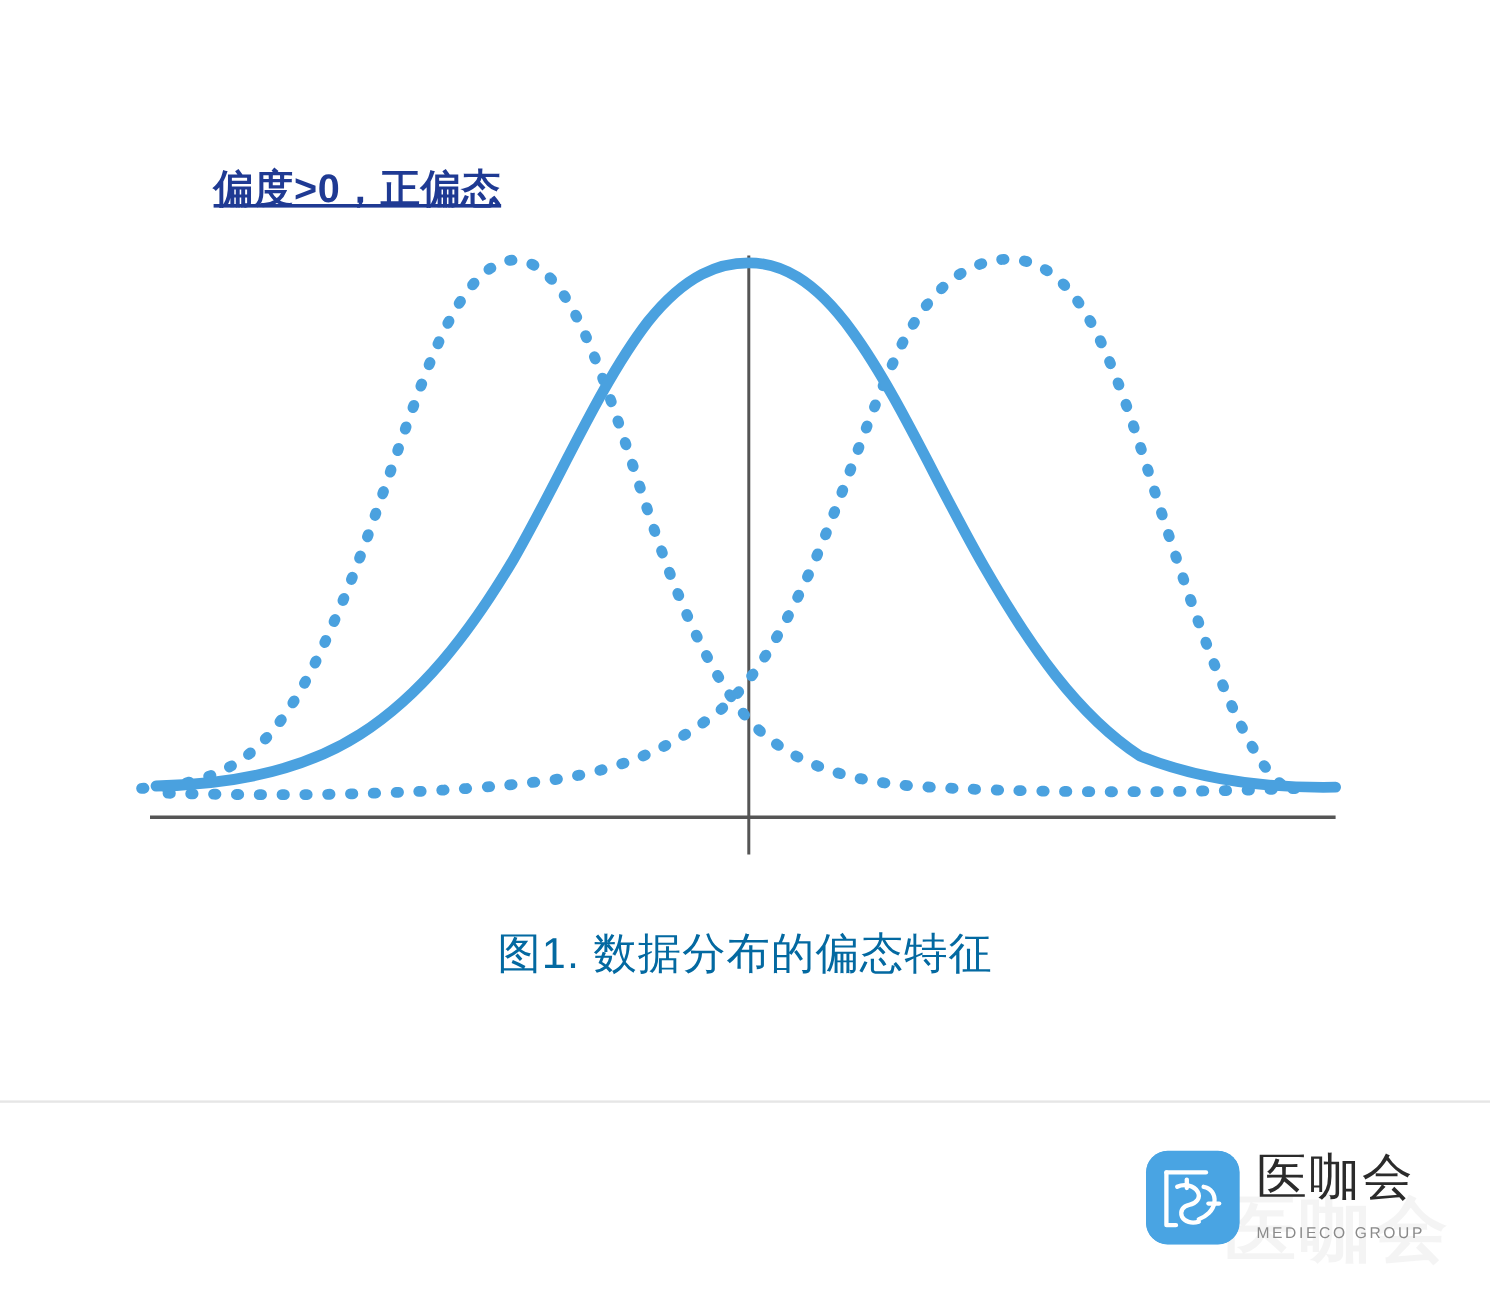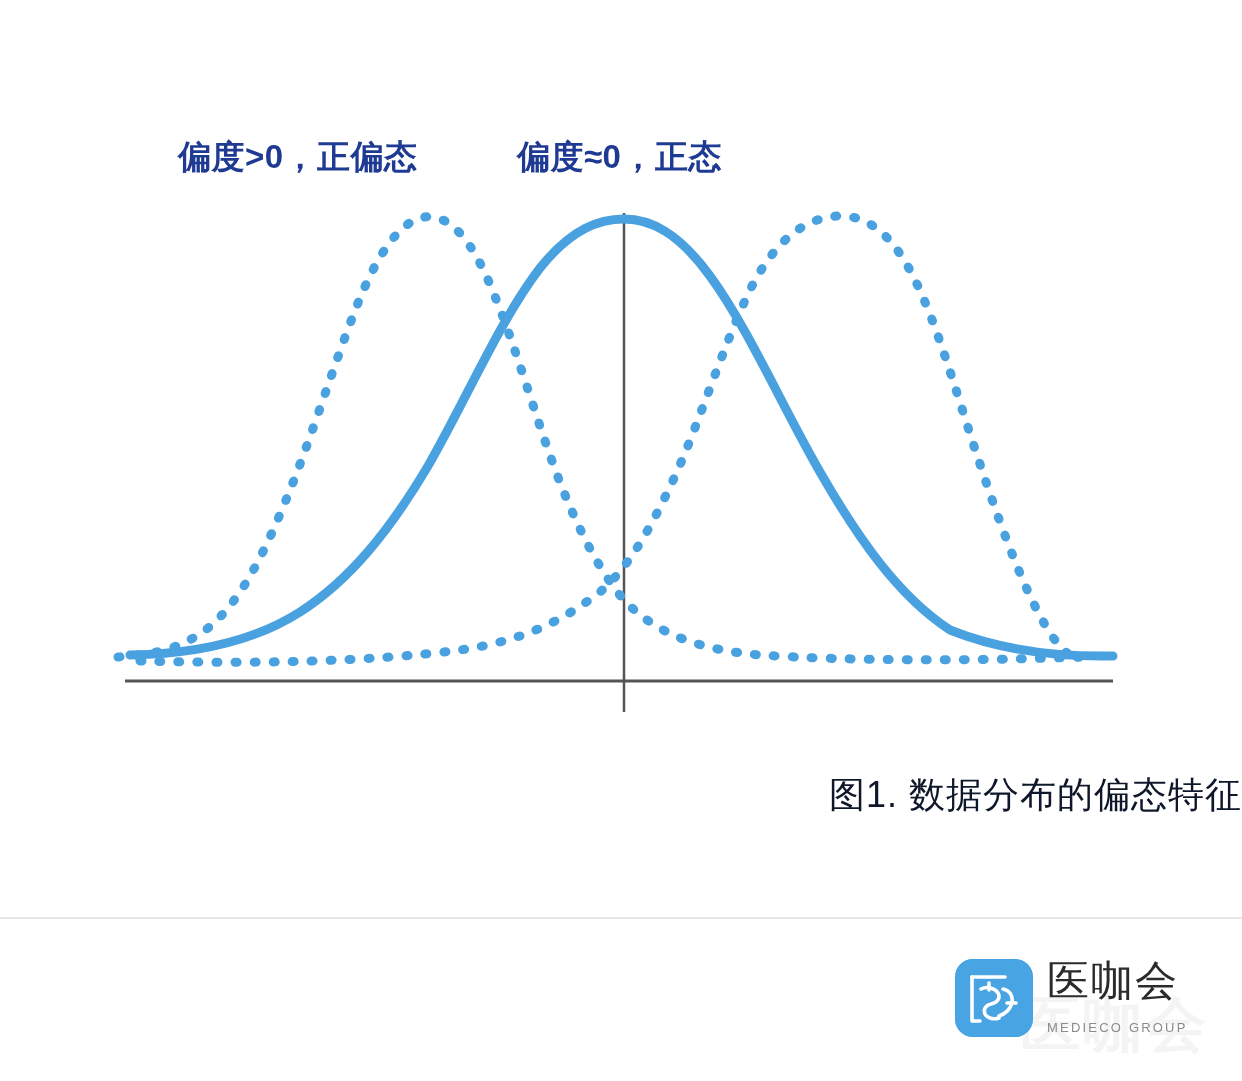--- a/index.html
+++ b/index.html
@@ -33,20 +33,21 @@
   }
   .legend-label {
     position: absolute;
     top: 0;
     font-size: 33px;
     font-weight: 700;
     color: #1f3a93;
     letter-spacing: 0.5px;
     white-space: nowrap;
     line-height: 48px;
+    text-decoration: underline;
   }
   .legend-label.pos  { left: 178px; }
   .legend-label.norm { left: 517px; }
   .legend-label.neg  { left: 812px; }
 
   
   #chart-svg {
     position: absolute;
     left: 0;
     top: 0;
@@ -54,24 +55,24 @@
     height: 900px;
     display: block;
   }
 
   
   #caption {
     position: absolute;
     left: 0;
     top: 770px;
     width: 1242px;
-    text-align: right;
+    text-align: center;
     font-size: 36px;
     font-weight: 400;
-    color: #0f172a;
+    color: #0369a1;
     letter-spacing: 1px;
     line-height: 50px;
   }
 
   
   #divider {
     position: absolute;
     left: 0;
     top: 917px;
     width: 1242px;
@@ -137,21 +138,20 @@
     pointer-events: none;
   }
 </style>
 </head>
 <body>
 
 <div id="figure-root">
 
   <div class="legend-row">
     <div class="legend-label pos">偏度&gt;0，正偏态</div>
-    <div class="legend-label norm">偏度≈0，正态</div>
   </div>
 
   <svg id="chart-svg" viewBox="0 0 1242 900">
 
     <line x1="125" y1="681" x2="1113" y2="681" stroke="#555555" stroke-width="3"></line>
     <line x1="624" y1="213" x2="624" y2="712" stroke="#555555" stroke-width="2.5"></line>
 
     <path fill="none" stroke="#4aa1df" stroke-width="9" stroke-linecap="round" stroke-dasharray="2 17" d="M 118 657
              C 150 655, 180 650, 208 628
              C 240 602, 262 558, 286 500

